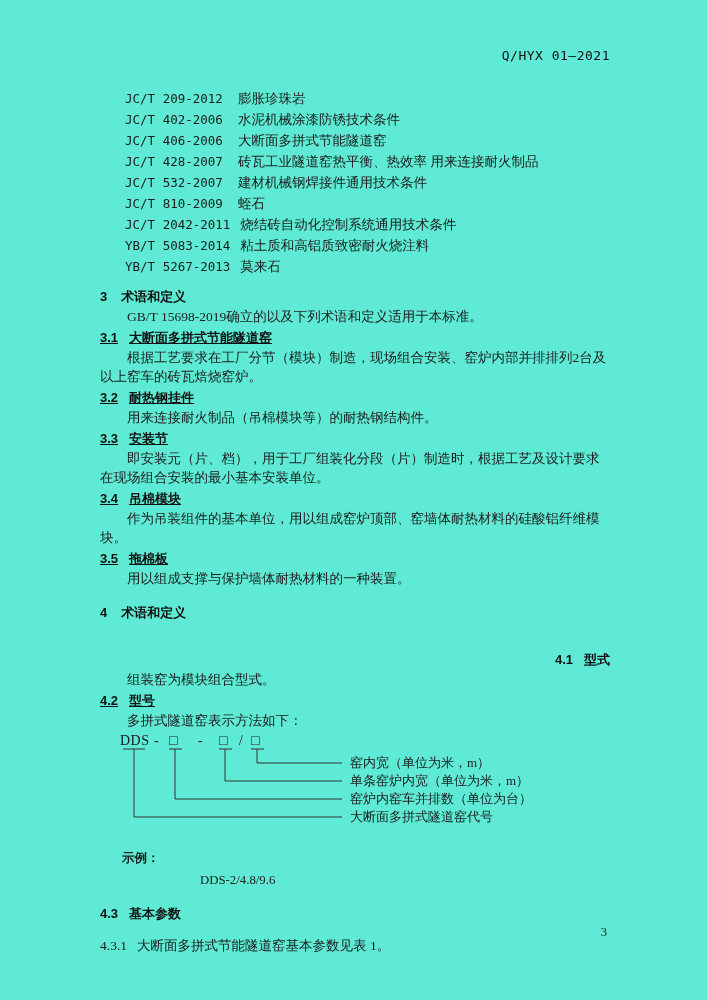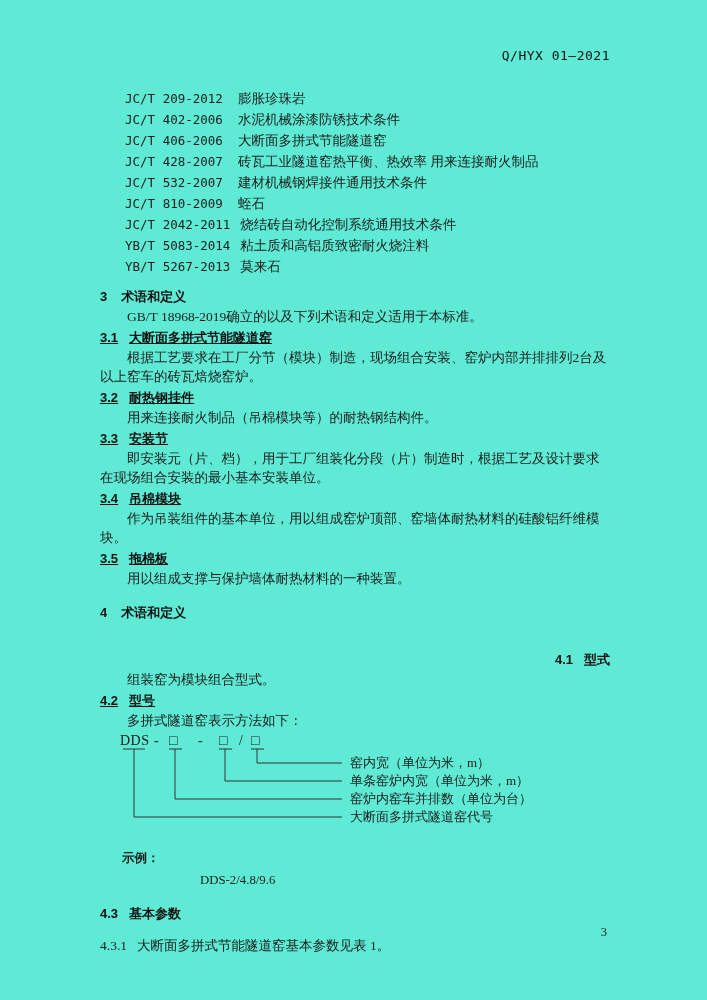--- a/index.html
+++ b/index.html
@@ -126,21 +126,21 @@
       <span class="ref-code">YB/T 5083-2014</span><span class="ref-title">粘土质和高铝质致密耐火烧注料</span>
     </div>
     <div class="ref-row">
       <span class="ref-code">YB/T 5267-2013</span><span class="ref-title">莫来石</span>
     </div>
   </div>
 
   <div class="h-sec h-top">
     <span class="num">3</span><span>术语和定义</span>
   </div>
-  <p class="body-p">GB/T 18968-2019确立的以及下列术语和定义适用于本标准。</p>
+  <p class="body-p">GB/T 15698-2019确立的以及下列术语和定义适用于本标准。</p>
 
   <div class="h-sec h-sub">
     <span class="num-sub">3.1</span><span>大断面多拼式节能隧道窑</span>
   </div>
   <p class="body-p">根据工艺要求在工厂分节（模块）制造，现场组合安装、窑炉内部并排排列2台及以上窑车的砖瓦焙烧窑炉。</p>
 
   <div class="h-sec h-sub">
     <span class="num-sub">3.2</span><span>耐热钢挂件</span>
   </div>
   <p class="body-p">用来连接耐火制品（吊棉模块等）的耐热钢结构件。</p>

